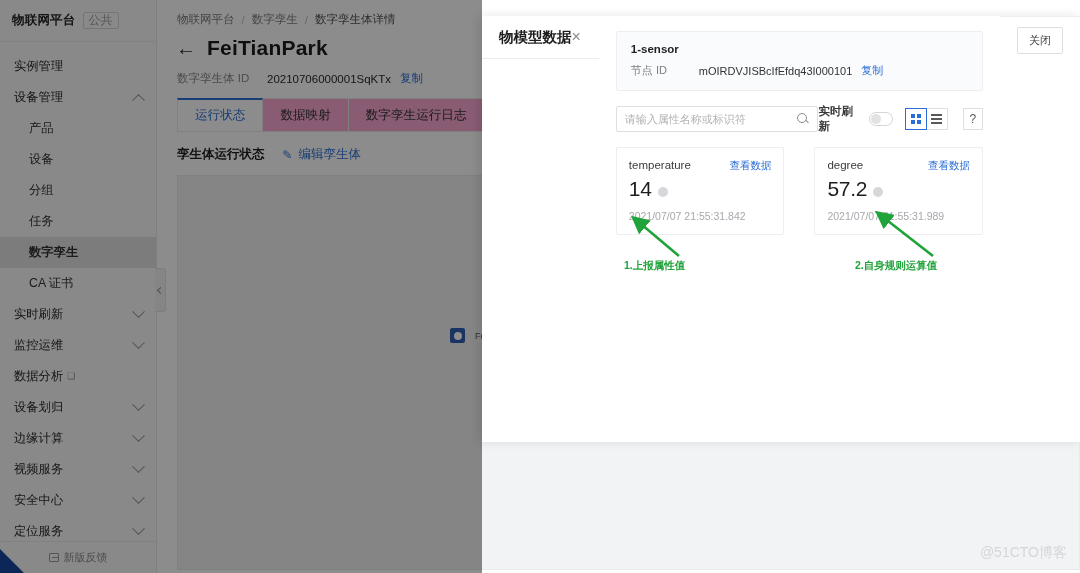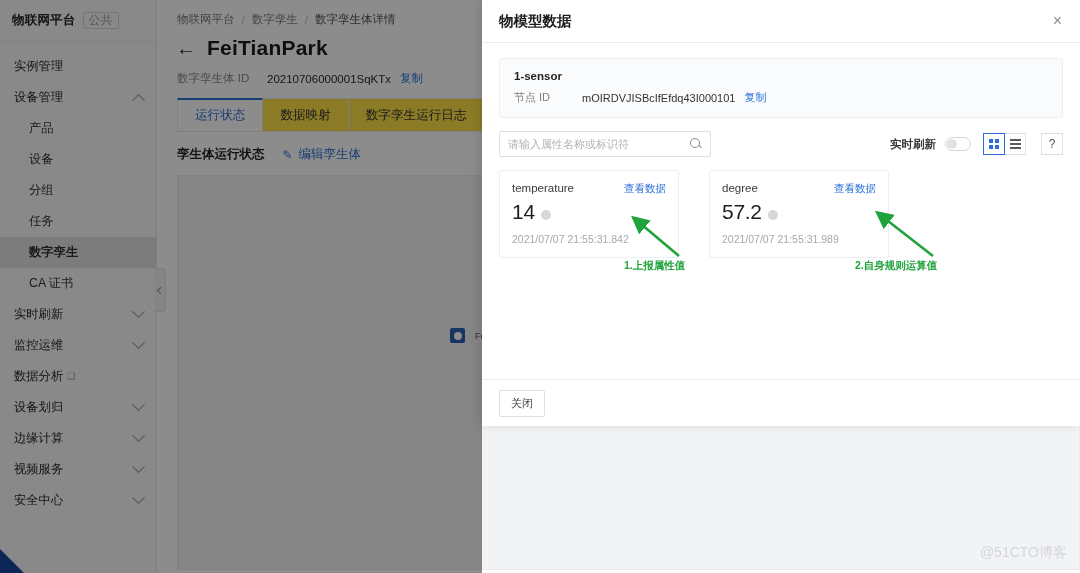--- a/index.html
+++ b/index.html
@@ -96,21 +96,21 @@
   }
   .id-label { color: #8a8a8a; width: 90px; }
   .id-val { color: #2b2b2b; }
   .link-blue { color: #2b6fd6; margin-left: 9px; cursor: pointer; }
   .tabs {
     display: flex; margin: 12px 0 0 20px; border-bottom: 1px solid #e9e9e9;
     width: calc(100% - 20px);
   }
   .tab {
     padding: 8px 17px 7px; font-size: 12.6px; color: #333;
-    border: 1px solid #e9e9e9; border-bottom: none; background: #fde047;
+    border: 1px solid #e9e9e9; border-bottom: none; background: #f9a8d4;
     margin-right: -1px; cursor: pointer;
   }
   .tab.active {
     background: #fff; color: #2b6fd6; border-top: 2px solid #2b6fd6;
     padding-top: 7px; position: relative; top: 0;
   }
   .sec-row {
     display: flex; align-items: center; gap: 18px; padding: 14px 0 0 20px;
     font-size: 12.5px;
   }
@@ -127,24 +127,24 @@
   }
   .node-ico {
     width: 15px; height: 15px; background: #2f5fb5; border-radius: 2px;
     display: flex; align-items: center; justify-content: center;
   }
   .node-ico i { width: 8px; height: 8px; border-radius: 50%; background: #fff; display: block; }
   .node-lbl { font-size: 9px; color: #555; }
 
   
   .modal {
-    position: absolute; right: 0; top: 0; width: 598px; height: 426px;
+    position: absolute; right: 0; top: 16px; width: 598px; height: 426px;
     background: #ffffff; z-index: 60;
     box-shadow: -3px 0 10px rgba(0,0,0,0.10);
-    display: flex; flex-direction: column;
+    display: flex; flex-direction: row;
   }
   .modal-head {
     height: 43px; border-bottom: 1px solid #ededed; display: flex;
     align-items: center; justify-content: space-between; padding: 0 18px 0 17px;
   }
   .modal-title { font-size: 14.5px; font-weight: bold; color: #1d1d1d; }
   .close-x { font-size: 16px; color: #8c8c8c; cursor: pointer; line-height: 1; }
   .modal-body { flex: 1; padding: 15px 17px 0 17px; overflow: hidden; }
 
   .node-card {
@@ -303,20 +303,28 @@
           <span class="chev"></span>
         </div>
         <div class="sb-item">
           <span class="lbl">视频服务</span>
           <span class="chev"></span>
         </div>
         <div class="sb-item">
           <span class="lbl">安全中心</span>
           <span class="chev"></span>
         </div>
+        <div class="sb-item">
+          <span class="lbl">定位服务</span>
+          <span class="chev"></span>
+        </div>
+      </div>
+      <div class="sb-foot">
+        <span class="feedback-ico"></span>
+        <span>新版反馈</span>
       </div>
       <div class="corner-tri"></div>
       <div class="collapse-handle">
         <i></i>
       </div>
     </div>
 
     <div class="main">
       <div class="crumbs">
         <span>物联网平台</span>

